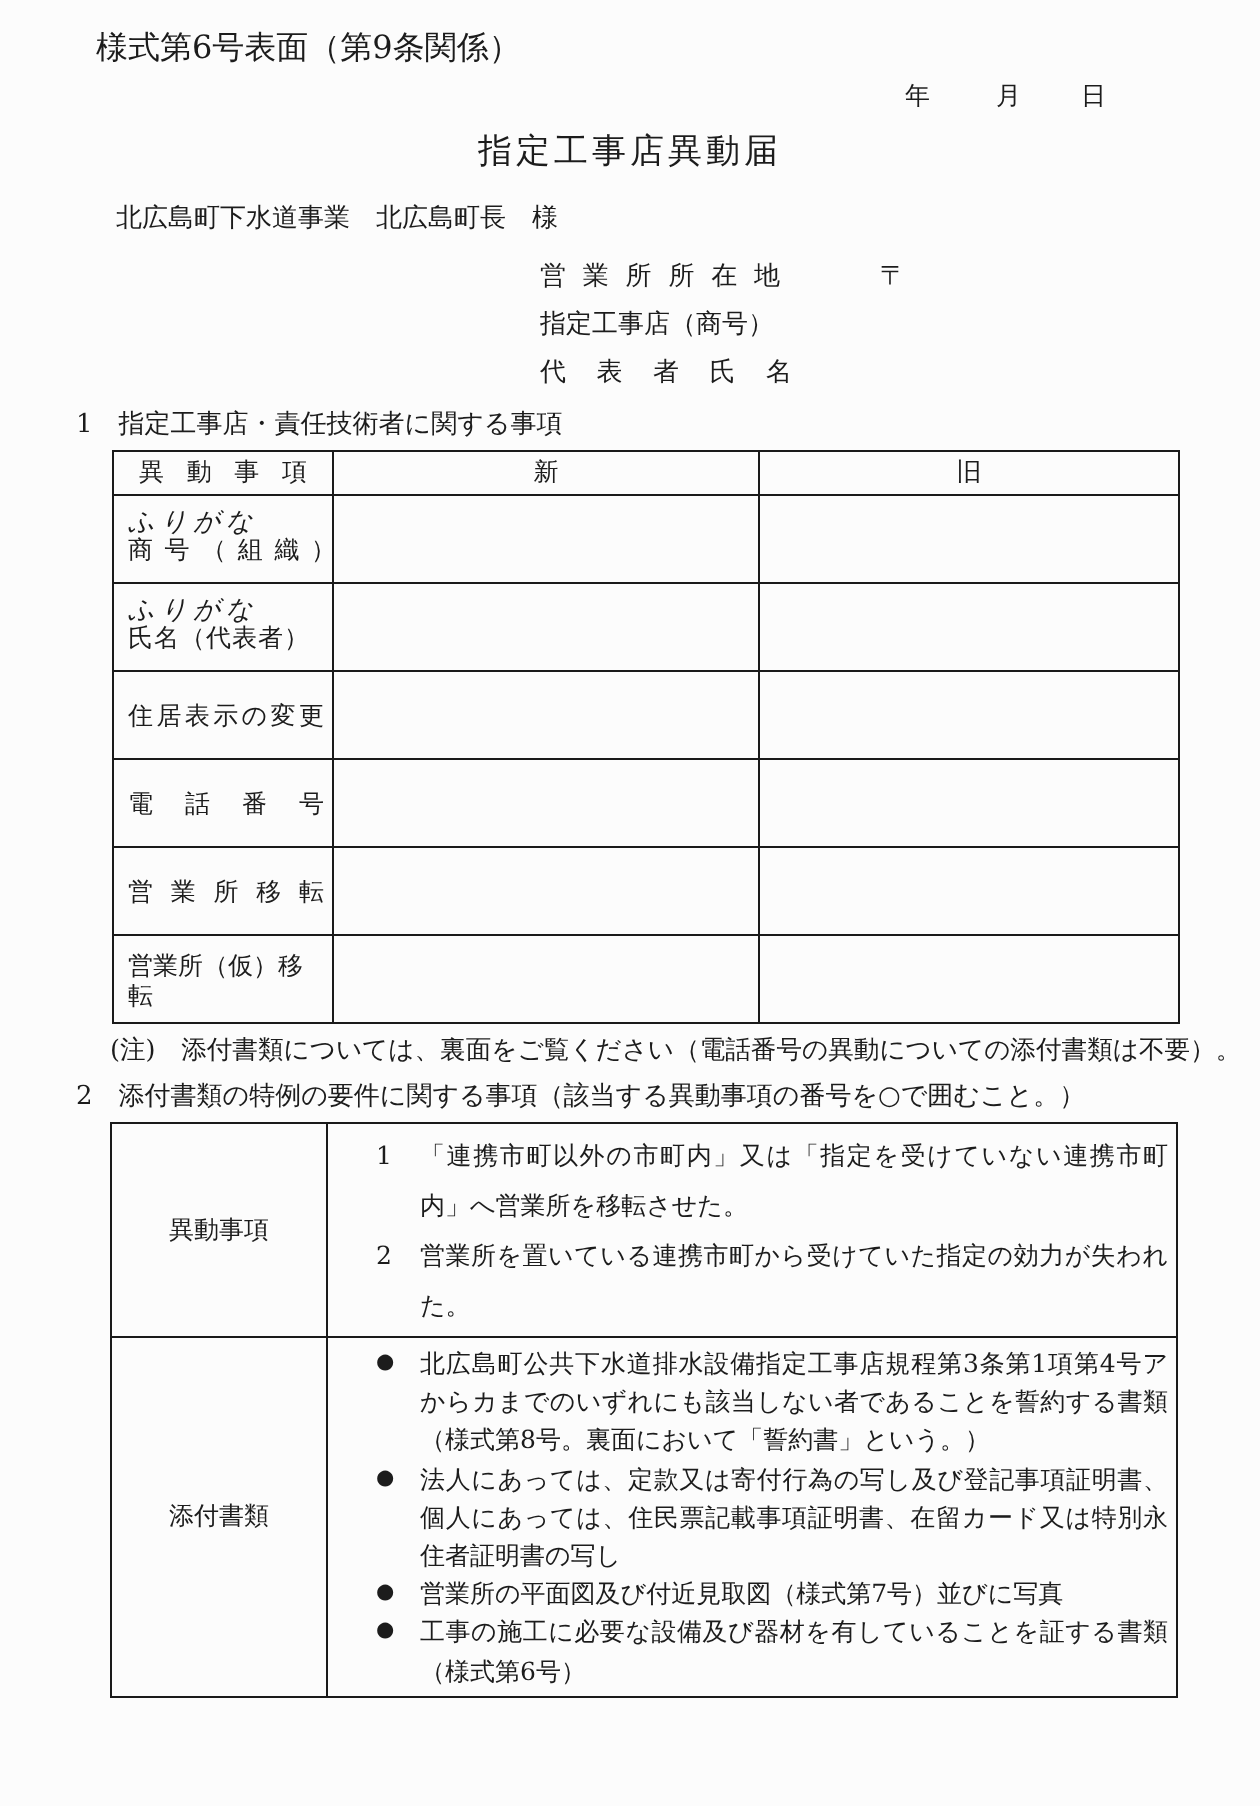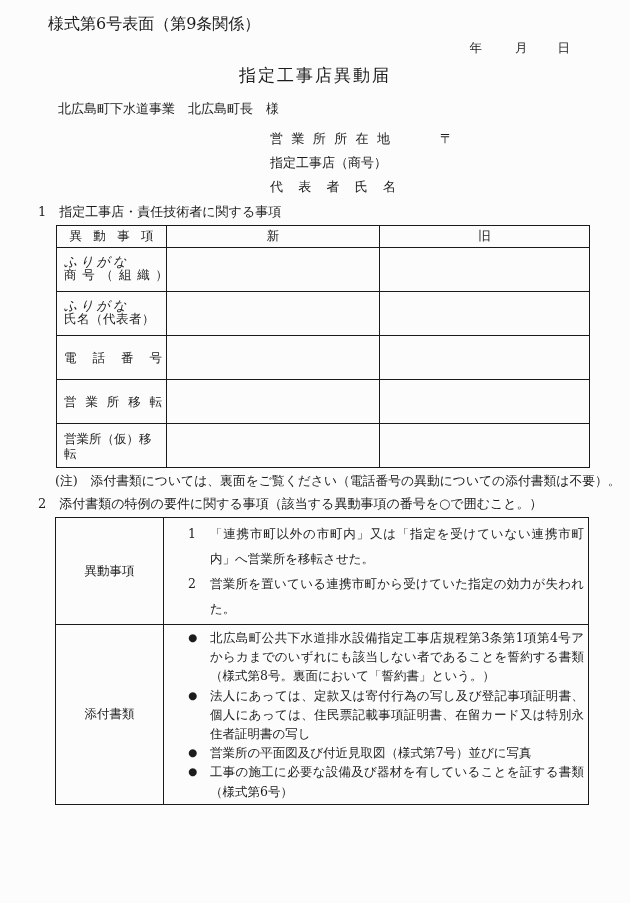--- a/index.html
+++ b/index.html
@@ -5,21 +5,21 @@
   html,body { margin:0; padding:0; }
   body {
     width:630px; height:903px;
     background:#fcfcfc;
     color:#1c1c1c;
     font-family:"DejaVu Serif","Liberation Serif",serif;
     font-size:13px;
     overflow:hidden;
   }
   .form-code { padding-top:14px; margin-left:48px; font-size:16px; }
-  .date-line { text-align:right; padding-right:60px; margin-top:5px; font-size:12.5px; }
+  .date-line { text-align:right; padding-right:77px; margin-top:5px; font-size:12.5px; }
   .date-line .dsep { display:inline-block; }
   .date-line .m { margin-left:29px; }
   .date-line .d { margin-left:26px; }
   .doc-title { text-align:center; font-size:17px; letter-spacing:2px; margin-top:7px; font-weight:500; }
   .addressee { margin-left:58px; margin-top:13px; }
   .hfields { margin-left:270px; margin-top:9px; }
   .hf-row { height:24px; line-height:24px; white-space:nowrap; }
   .jlabel { display:inline-block; text-align:justify; text-align-last:justify; vertical-align:bottom; }
   .w88 { width:88px; }
   .w120 { width:120px; }
@@ -114,20 +114,27 @@
   <tr class="body-row">
     <td class="lbl-cell">
       <div class="furi">ふりがな</div>
       <div class="lbl-main ls05"><span>氏名（代表者）</span></div>
     </td>
     <td></td>
     <td class="c-old"></td>
   </tr>
   <tr class="body-row">
     <td class="lbl-cell">
+          <div class="lbl-main"><span class="jlabel jw98">住居表示の変更</span></div>
+        </td>
+    <td></td>
+    <td class="c-old"></td>
+  </tr>
+  <tr class="body-row">
+    <td class="lbl-cell">
           <div class="lbl-main"><span class="jlabel jw98">電話番号</span></div>
         </td>
     <td></td>
     <td class="c-old"></td>
   </tr>
   <tr class="body-row">
     <td class="lbl-cell">
           <div class="lbl-main"><span class="jlabel jw98">営業所移転</span></div>
         </td>
     <td></td>

